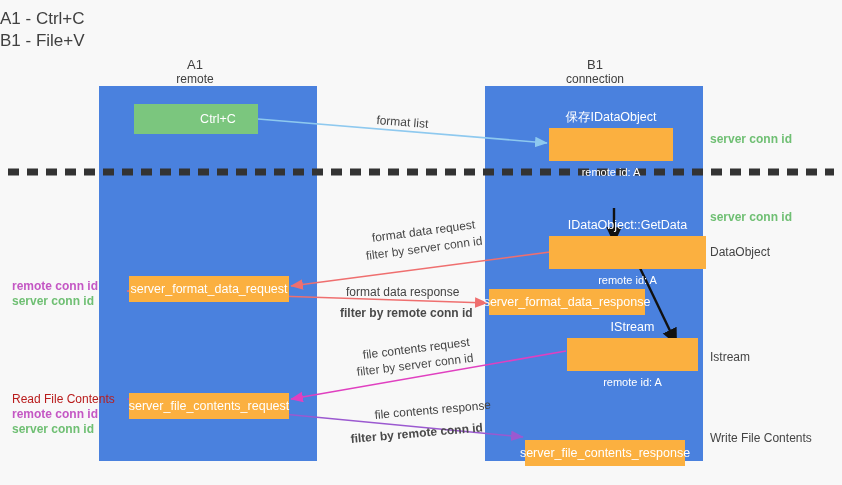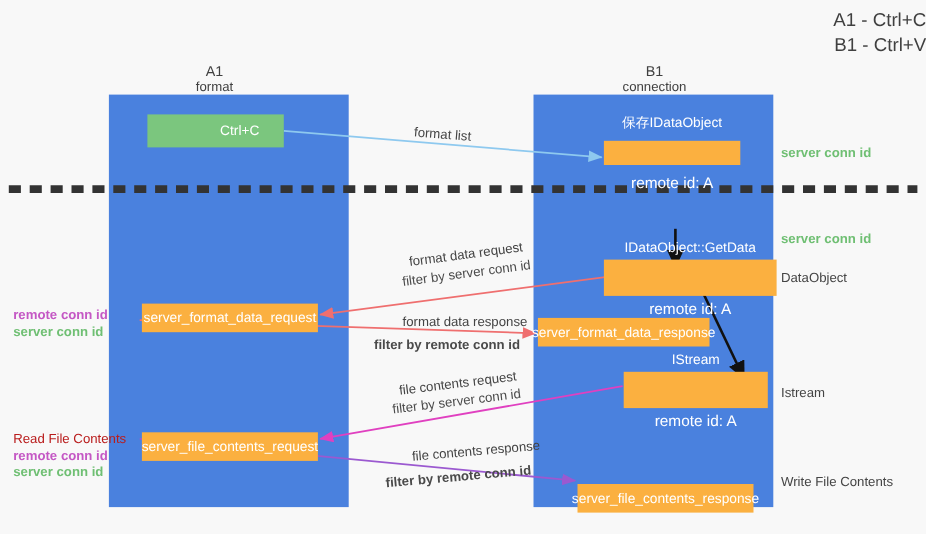--- a/index.html
+++ b/index.html
@@ -7,62 +7,62 @@
     width:842px;height:485px;
     background:#f8f8f8;
     font-family:"Liberation Sans", sans-serif;
     overflow:hidden;
   }
   #stage{position:relative;width:842px;height:485px;}
 
   svg#wires{position:absolute;left:0;top:0;width:842px;height:485px;pointer-events:none;}
 
   .title{
-    position:absolute;left:0;top:8px;width:842px;text-align:right;
+    position:absolute;left:0;top:8px;width:842px;text-align:left;
     font-size:17px;color:#404040;line-height:22px;
   }
   .col-head{
     position:absolute;text-align:center;font-size:13px;color:#404040;line-height:15px;
   }
   .col-head .big{display:block;font-size:13px;}
   .col-head .sub{display:block;font-size:12px;}
 
   .lane{position:absolute;background:#4a81de;}
 
   .box{
     position:absolute;box-sizing:border-box;
     display:flex;flex-direction:column;align-items:center;justify-content:center;
     color:#ffffff;font-size:12.5px;line-height:15px;text-align:center;
   }
   .box.green{background:#7bc67e;}
   .box.orange{background:#fbb040;}
-  .box .l2{font-size:14px;margin-top:40px;}
+  .box .l2{font-size:11px;margin-top:40px;}
 
   .note{position:absolute;font-size:12px;color:#4a4a4a;white-space:nowrap;}
   .note.green{color:#6fbf73;font-weight:bold;}
   .note.plain{color:#444;}
   .rot{transform-origin:left top;white-space:nowrap;}
   .stack{position:absolute;white-space:nowrap;font-size:12px;line-height:15px;}
   .stack .g{color:#6fbf73;font-weight:bold;}
   .stack .p{color:#c457c4;font-weight:bold;}
   .stack .d{color:#b91c1c;}
 </style>
 </head>
 <body>
 
 <div id="stage">
 
   <div class="title">
     <span>A1 - Ctrl+C</span><br>
-    <span>B1 - Ctrl+V</span>
+    <span>B1 - File+V</span>
   </div>
 
   <div class="col-head" style="left:130px;top:57px;width:130px;">
     <span class="big">A1</span>
-    <span class="sub">format</span>
+    <span class="sub">remote</span>
   </div>
   <div class="col-head" style="left:530px;top:57px;width:130px;">
     <span class="big">B1</span>
     <span class="sub">connection</span>
   </div>
 
   <div class="lane" style="left:99px;top:86px;width:218px;height:375px;"></div>
   <div class="lane" style="left:485px;top:86px;width:218px;height:375px;"></div>
 
   <svg id="wires">
@@ -98,21 +98,21 @@
 
     <line x1="566" y1="351" x2="291" y2="399" stroke="#e040c0" stroke-width="1.6" marker-end="url(#ah-mag)"></line>
 
     <line x1="127" y1="399" x2="523" y2="437" stroke="#9b59d0" stroke-width="1.6" marker-end="url(#ah-pur)"></line>
   </svg>
 
   <div class="box green" style="left:134px;top:104px;width:124px;height:30px;padding-left:44px;">
     <span>Ctrl+C</span>
   </div>
 
-  <div class="box orange" style="left:549px;top:128px;width:124px;height:22px;">
+  <div class="box orange" style="left:549px;top:128px;width:124px;height:33px;">
     <span>保存IDataObject</span>
     <span class="l2">remote id: A</span>
   </div>
 
 
   <div class="box orange" style="left:549px;top:236px;width:157px;height:33px;">
     <span>IDataObject::GetData</span>
     <span class="l2">remote id: A</span>
   </div>
 
@@ -142,21 +142,21 @@
   </div>
 
   <div class="note plain rot" style="left:371px;top:231px;transform:rotate(-7.5deg);">
     <span>format data request</span>
   </div>
   <div class="note rot" style="left:365px;top:249px;transform:rotate(-7.5deg);">
     <span class="plain">filter by</span>
     <span class="green">server conn id</span>
   </div>
 
-  <div class="note plain" style="left:366px;top:285px;">
+  <div class="note plain" style="left:346px;top:285px;">
     <span>format data response</span>
   </div>
   <div class="note" style="left:340px;top:306px;font-weight:bold;">
     <span class="plain">filter by</span>
     <span class="purple">remote conn id</span>
   </div>
 
   <div class="note plain rot" style="left:362px;top:348px;transform:rotate(-7deg);">
     <span>file contents request</span>
   </div>

